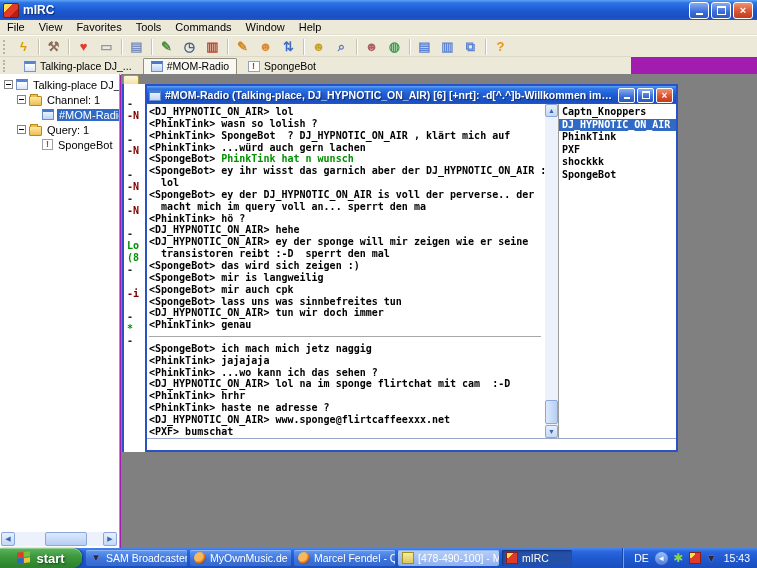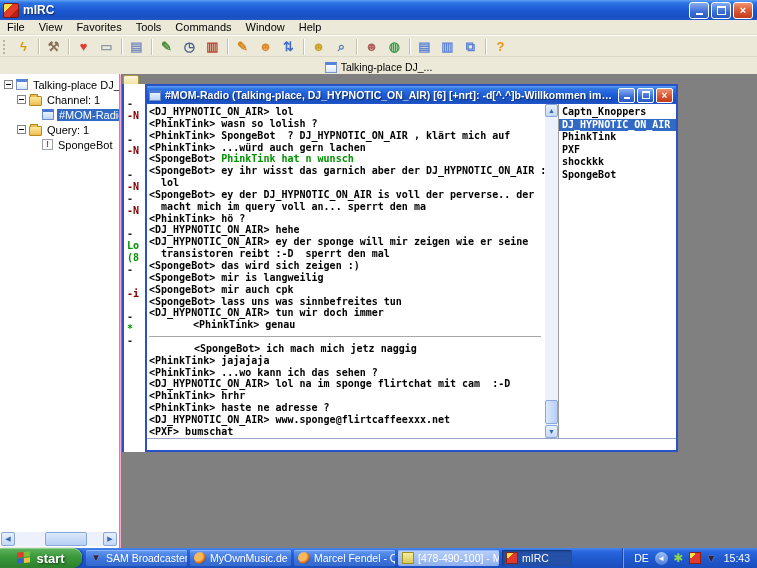--- a/index.html
+++ b/index.html
@@ -1,16 +1,16 @@
 <!DOCTYPE html>
 <html><head>
 <meta charset="utf-8">
 <style>
   html,body{margin:0;padding:0;background:#555;}
-  .screen{position:relative;width:757px;height:568px;overflow:hidden;background:#f9a8d4;
+  .screen{position:relative;width:757px;height:568px;overflow:hidden;background:#a21caf;
           font-family:"Liberation Sans",sans-serif;-webkit-font-smoothing:antialiased;}
 
   
   .titlebar{position:absolute;left:0;top:0;width:757px;height:20px;display:flex;align-items:center;
     background:linear-gradient(180deg,#5FA3F5 0%,#2E74E4 14%,#1D5CD6 48%,#1A4FC0 85%,#2158CC 100%);}
   .app-icon{width:14px;height:13px;margin:0 4px 0 3px;border-radius:2px;
     background:linear-gradient(135deg,#FFE24A 0 30%,#E23A28 30% 70%,#B81E14 70%);border:1px solid #7A1610;}
   .title-text{color:#fff;font-weight:bold;font-size:12px;text-shadow:1px 1px 1px #0A2A6A;}
   .win-btns{margin-left:auto;display:flex;gap:2px;padding-right:4px;}
   .wbtn{width:18px;height:15px;border-radius:3px;border:1px solid #fff;display:flex;align-items:center;justify-content:center;
@@ -27,22 +27,22 @@
 
   
   .toolbar{position:absolute;left:0;top:35px;width:757px;height:21px;background:#ECE9D8;display:flex;align-items:center;
     border-top:1px solid #fff;}
   .toolbar::before{content:"";width:3px;height:14px;border-left:2px dotted #B8B4A0;margin:0 4px 0 3px;}
   .tb-btn{width:23px;height:20px;display:flex;align-items:center;justify-content:center;}
   .tb-glyph{font-size:13px;font-weight:bold;line-height:1;}
   .tb-sep{width:1px;height:16px;background:#C6C3B0;box-shadow:1px 0 0 #fff;margin:0 3px;}
 
   
-  .switchbar{position:absolute;left:0;top:56px;width:757px;height:18px;background:#ECE9D8;display:flex;align-items:center;
-    gap:3px;border-top:1px solid #DCD8C8;flex-direction:column;}
+  .switchbar{position:absolute;left:0;top:56px;width:631px;height:18px;background:#ECE9D8;display:flex;align-items:center;
+    gap:3px;border-top:1px solid #DCD8C8;}
   .switchbar::before{content:"";width:3px;height:12px;border-left:2px dotted #B8B4A0;margin:0 5px 0 3px;}
   .tab{height:15px;display:flex;align-items:center;gap:4px;padding:0 7px;font-size:10.5px;color:#000;border:1px solid transparent;}
   .tab.active{background:#F8F7F1;border:1px solid #938F7E;border-radius:1px;}
   .tab-icon{width:12px;height:11px;box-sizing:border-box;flex:none;}
   .ti-status{background:linear-gradient(#FFFFFF,#D8E6FA);border:1px solid #7A96C8;border-top:3px solid #5584D8;}
   .ti-channel{background:linear-gradient(#EAF2FF,#BED4F4);border:1px solid #6A8CC8;border-top:3px solid #4878D0;}
   .ti-query{background:#fff;border:1px solid #9AA2B2;position:relative;}
   .ti-query::after{content:"!";position:absolute;left:3px;top:-1px;color:#D03028;font-size:9px;font-weight:bold;}
 
   
@@ -331,23 +331,23 @@
           <div class="chat-row"><span style="color: rgb(0, 0, 0);">  macht mich im query voll an... sperrt den ma</span></div>
           <div class="chat-row"><span style="color: rgb(0, 0, 0);">&lt;PhinkTink&gt; hö ?</span></div>
           <div class="chat-row"><span style="color: rgb(0, 0, 0);">&lt;DJ_HYPNOTIC_ON_AIR&gt; hehe</span></div>
           <div class="chat-row"><span style="color: rgb(0, 0, 0);">&lt;DJ_HYPNOTIC_ON_AIR&gt; ey der sponge will mir zeigen wie er seine</span></div>
           <div class="chat-row"><span style="color: rgb(0, 0, 0);">  transistoren reibt :-D  sperrt den mal</span></div>
           <div class="chat-row"><span style="color: rgb(0, 0, 0);">&lt;SpongeBot&gt; das wird sich zeigen :)</span></div>
           <div class="chat-row"><span style="color: rgb(0, 0, 0);">&lt;SpongeBot&gt; mir is langweilig</span></div>
           <div class="chat-row"><span style="color: rgb(0, 0, 0);">&lt;SpongeBot&gt; mir auch cpk</span></div>
           <div class="chat-row"><span style="color: rgb(0, 0, 0);">&lt;SpongeBot&gt; lass uns was sinnbefreites tun</span></div>
           <div class="chat-row"><span style="color: rgb(0, 0, 0);">&lt;DJ_HYPNOTIC_ON_AIR&gt; tun wir doch immer</span></div>
-          <div class="chat-row"><span style="color: rgb(0, 0, 0); margin-left: 44px;">&lt;PhinkTink&gt; genau</span></div>
+          <div class="chat-row"><span style="color: rgb(0, 0, 0);">&lt;PhinkTink&gt; genau</span></div>
           <div class="chat-sep"></div>
-          <div class="chat-row"><span style="color: rgb(0, 0, 0); margin-left: 45px;">&lt;SpongeBot&gt; ich mach mich jetz naggig</span></div>
+          <div class="chat-row"><span style="color: rgb(0, 0, 0);">&lt;SpongeBot&gt; ich mach mich jetz naggig</span></div>
           <div class="chat-row"><span style="color: rgb(0, 0, 0);">&lt;PhinkTink&gt; jajajaja</span></div>
           <div class="chat-row"><span style="color: rgb(0, 0, 0);">&lt;PhinkTink&gt; ...wo kann ich das sehen ?</span></div>
           <div class="chat-row"><span style="color: rgb(0, 0, 0);">&lt;DJ_HYPNOTIC_ON_AIR&gt; lol na im sponge flirtchat mit cam  :-D</span></div>
           <div class="chat-row"><span style="color: rgb(0, 0, 0);">&lt;PhinkTink&gt; hrhr</span></div>
           <div class="chat-row"><span style="color: rgb(0, 0, 0);">&lt;PhinkTink&gt; haste ne adresse ?</span></div>
           <div class="chat-row"><span style="color: rgb(0, 0, 0);">&lt;DJ_HYPNOTIC_ON_AIR&gt; www.sponge@flirtcaffeexxx.net</span></div>
           <div class="chat-row"><span style="color: rgb(0, 0, 0);">&lt;PXF&gt; bumschat</span></div>
         </div>
 
       <div class="vscroll">

